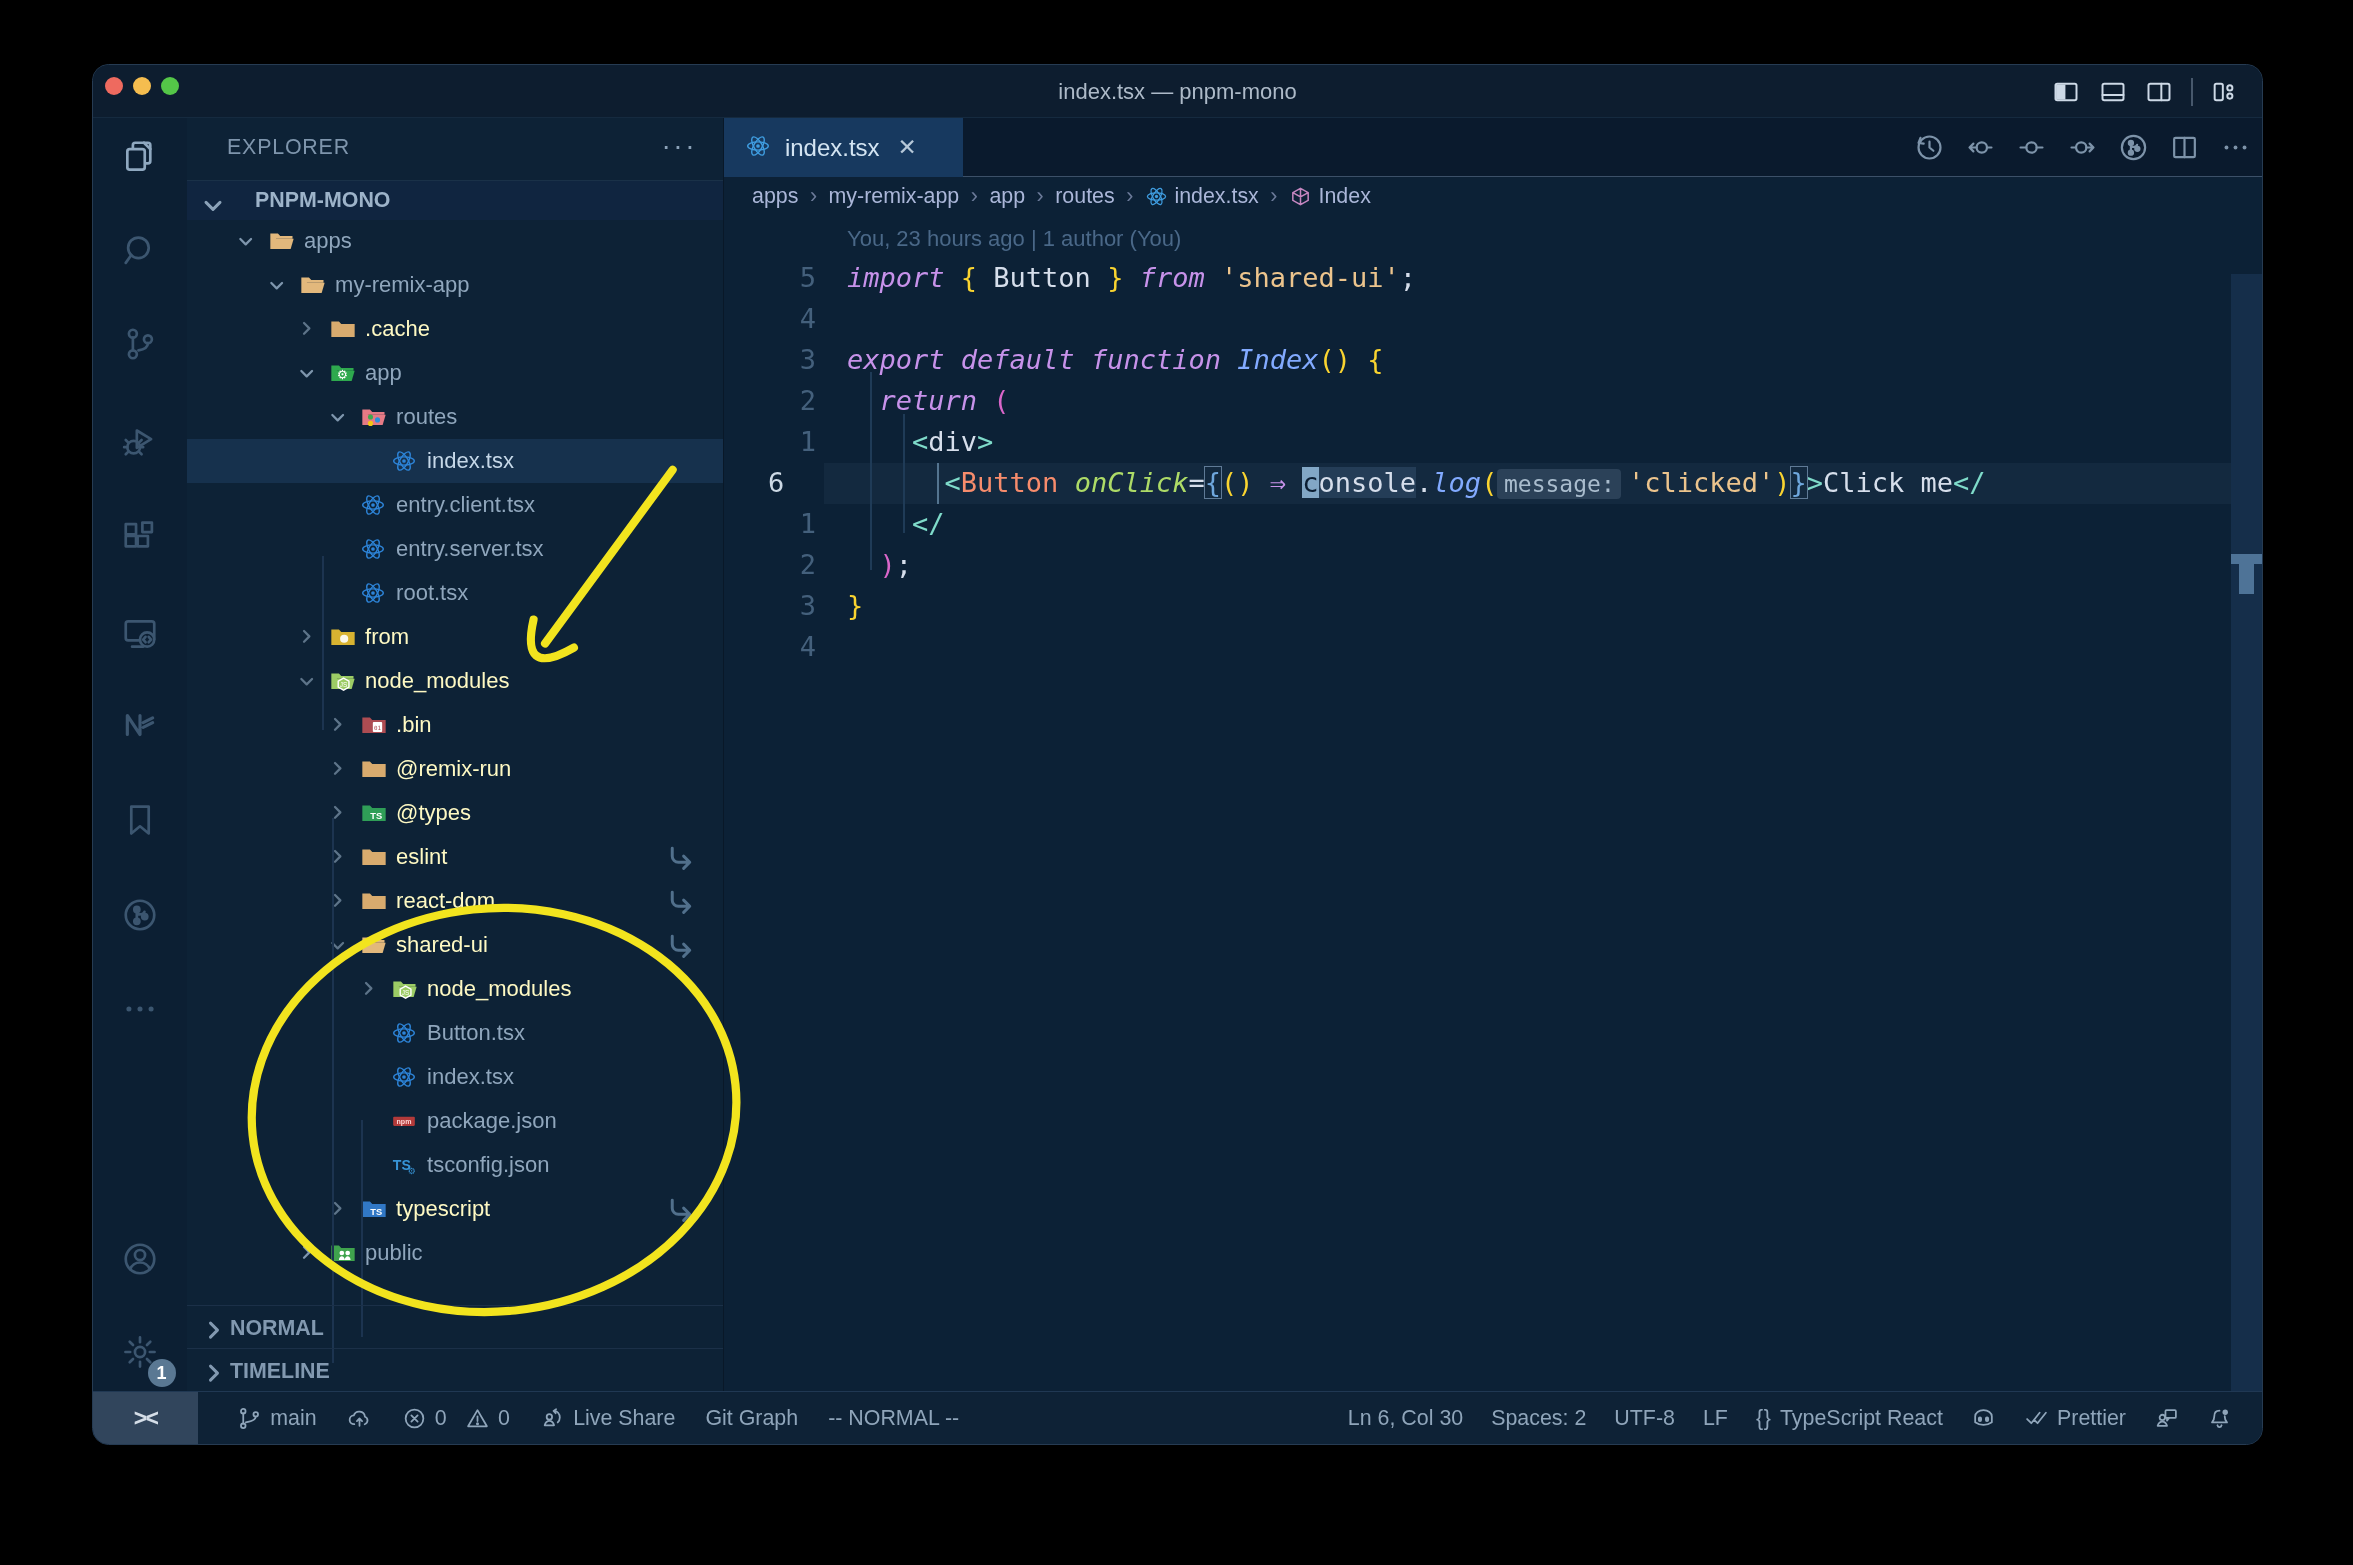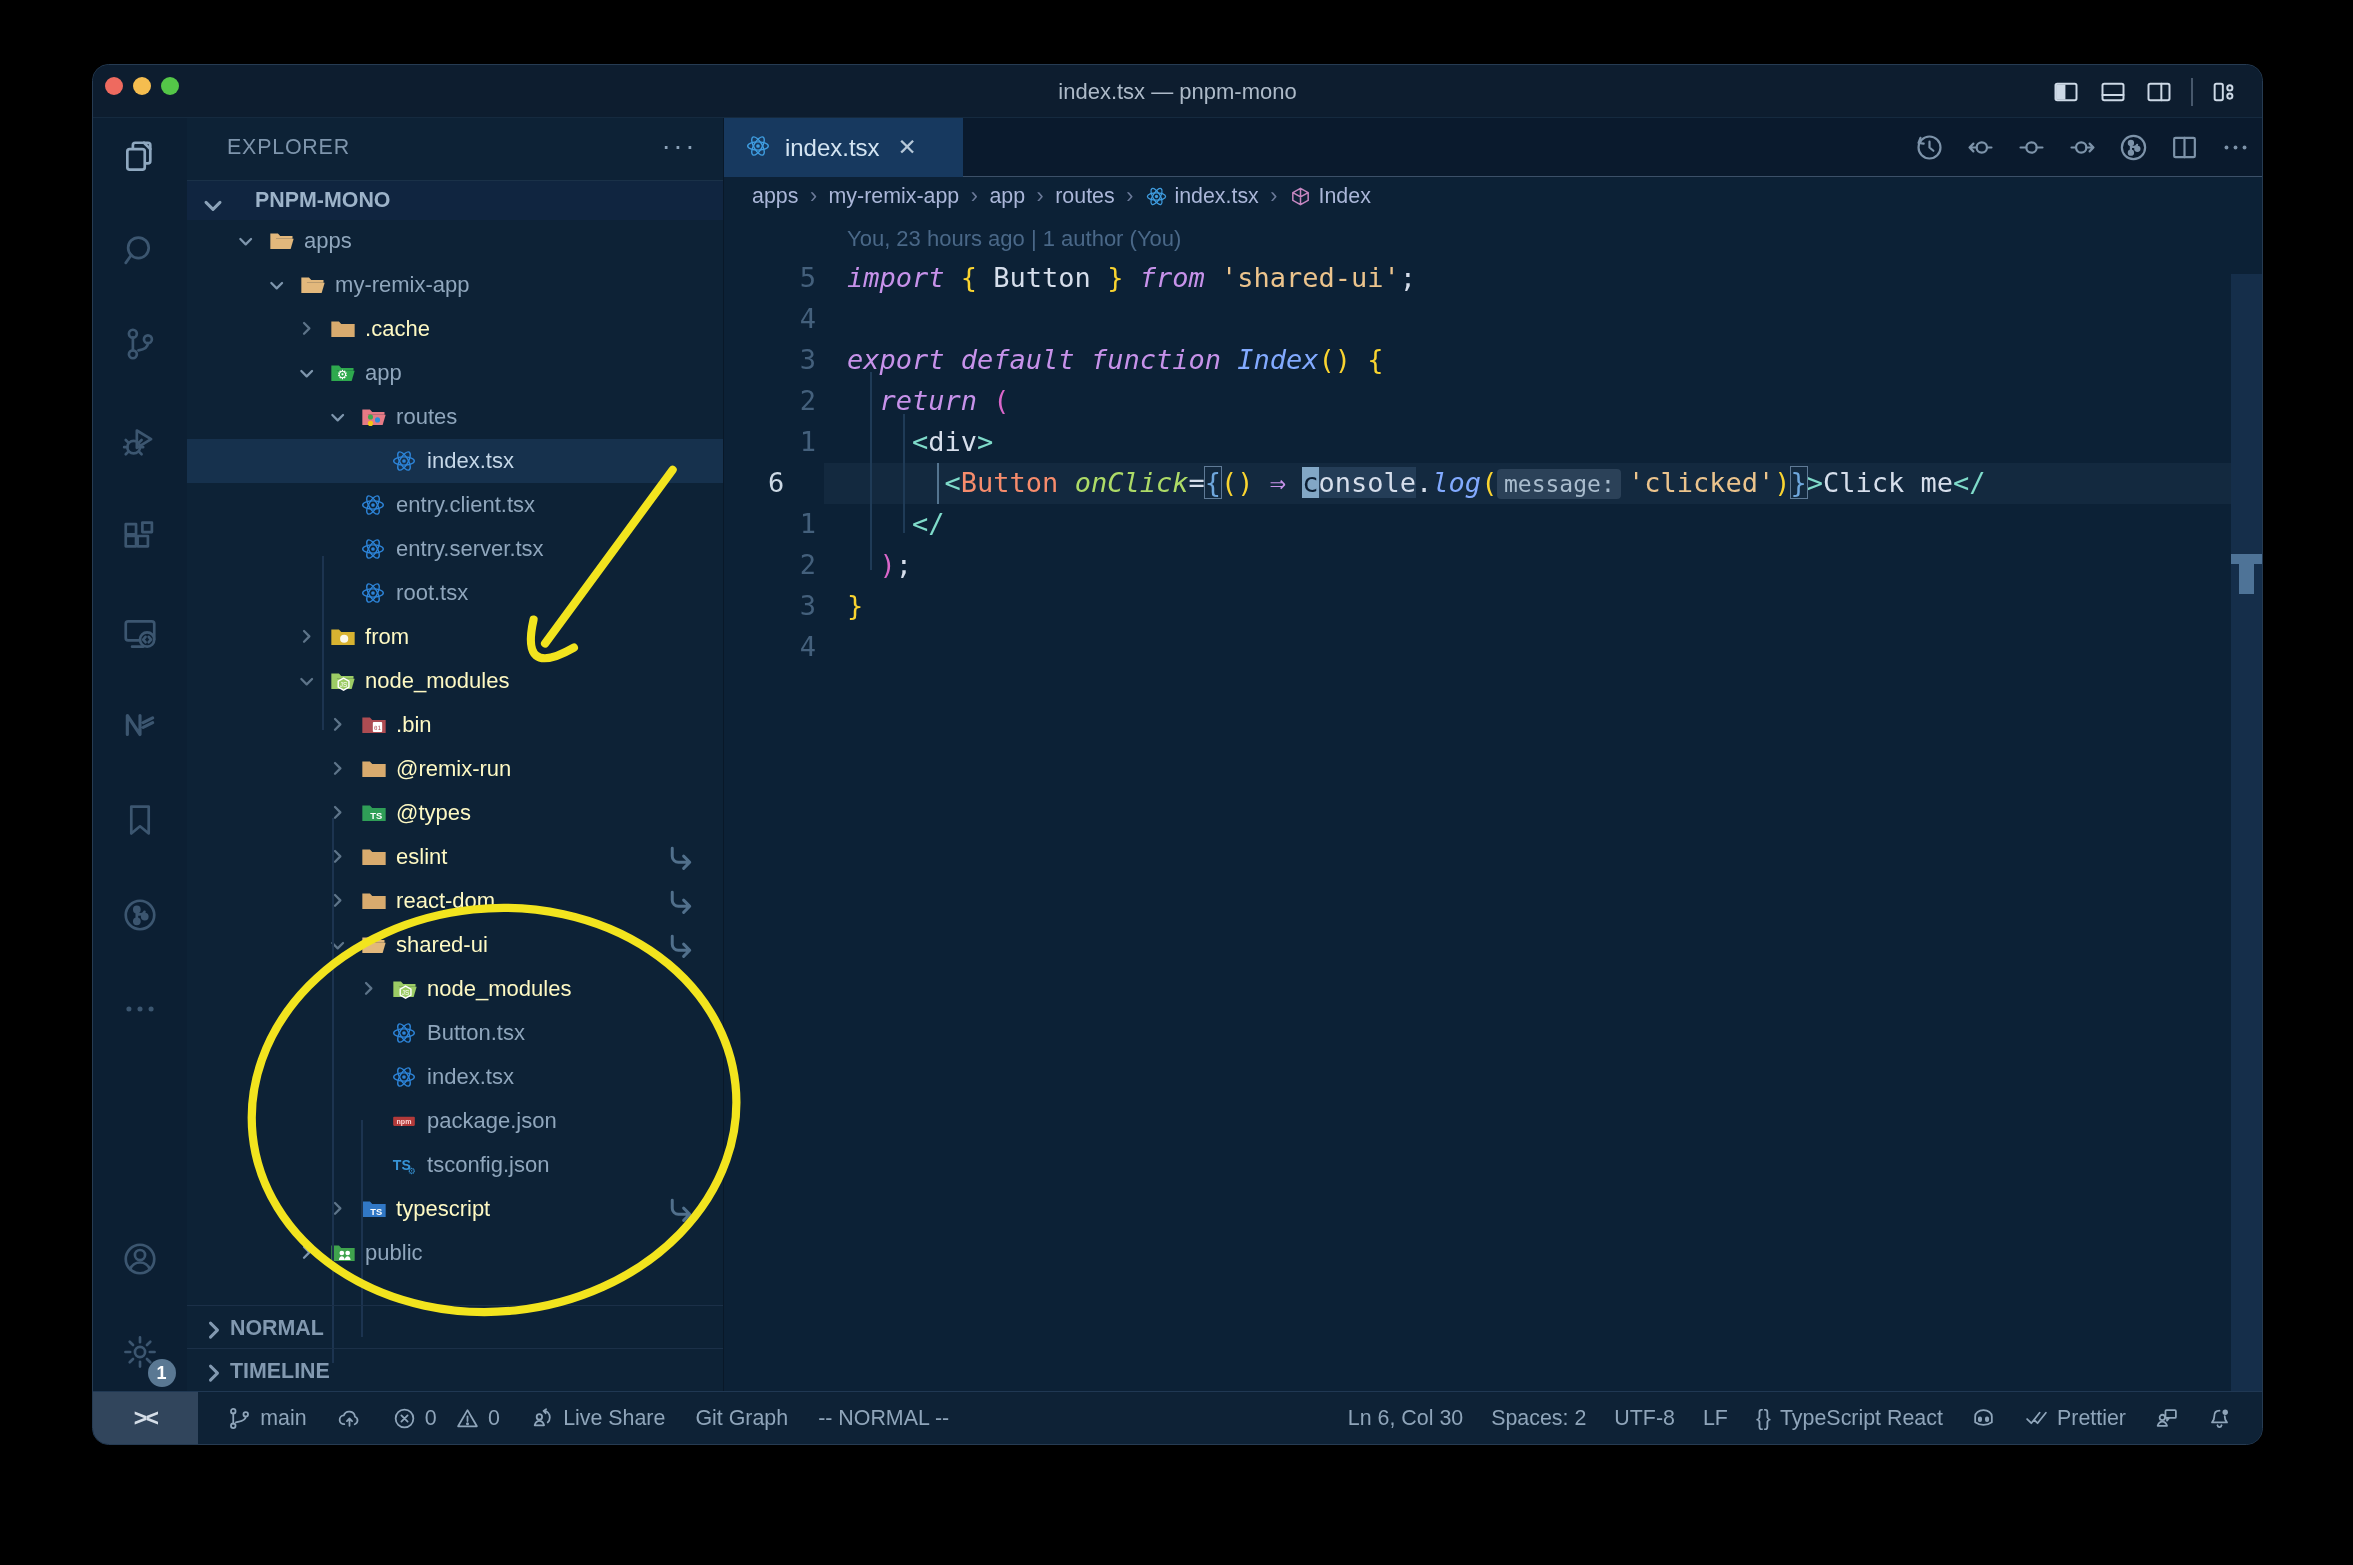--- a/index.html
+++ b/index.html
@@ -91,21 +91,21 @@
   .whl{background:rgba(130,170,215,.16)}
   .inlay{background:#2b4158;color:#a9bccd;border-radius:4.1px;padding:1.6px 6.6px;margin-right:6.6px;font-size:23px}
   #vscroll { position:absolute; right:0; top:58px; bottom:0; width:31px; background:#152e4a; }
   #vthumb-bar { position:absolute; right:0; top:280px; width:31px; height:10px; background:#4e7397; }
   #vthumb-stem { position:absolute; right:8.2px; top:290px; width:15px; height:30px; background:#4e7397; }
   
   #statusbar { position:absolute; left:0; bottom:0; right:0; height:53px; background:#0e2236;
     border-top:0.8px solid #203853; color:#8fa5ba; font-size:21.4px; }
   #sb-remote { position:absolute; left:0; top:0; width:105px; height:53px; background:#31455c;
     display:flex; align-items:center; justify-content:center; color:#d5dee8; }
-  #sb-left { position:absolute; left:134px; top:0; height:53px; display:flex; align-items:center; gap:30px; }
+  #sb-left { position:absolute; left:144px; top:0; height:53px; display:flex; align-items:center; gap:30px; }
   #sb-right { position:absolute; right:30px; top:0; height:53px; display:flex; align-items:center; gap:28px; }
   .sb-item { display:flex; align-items:center; gap:8.2px; }
   
   #annotations { position:absolute; left:0; top:0; width:2354px; height:1565px; pointer-events:none; }
 </style>
 </head>
 <body>
 
 <div id="window">
 

